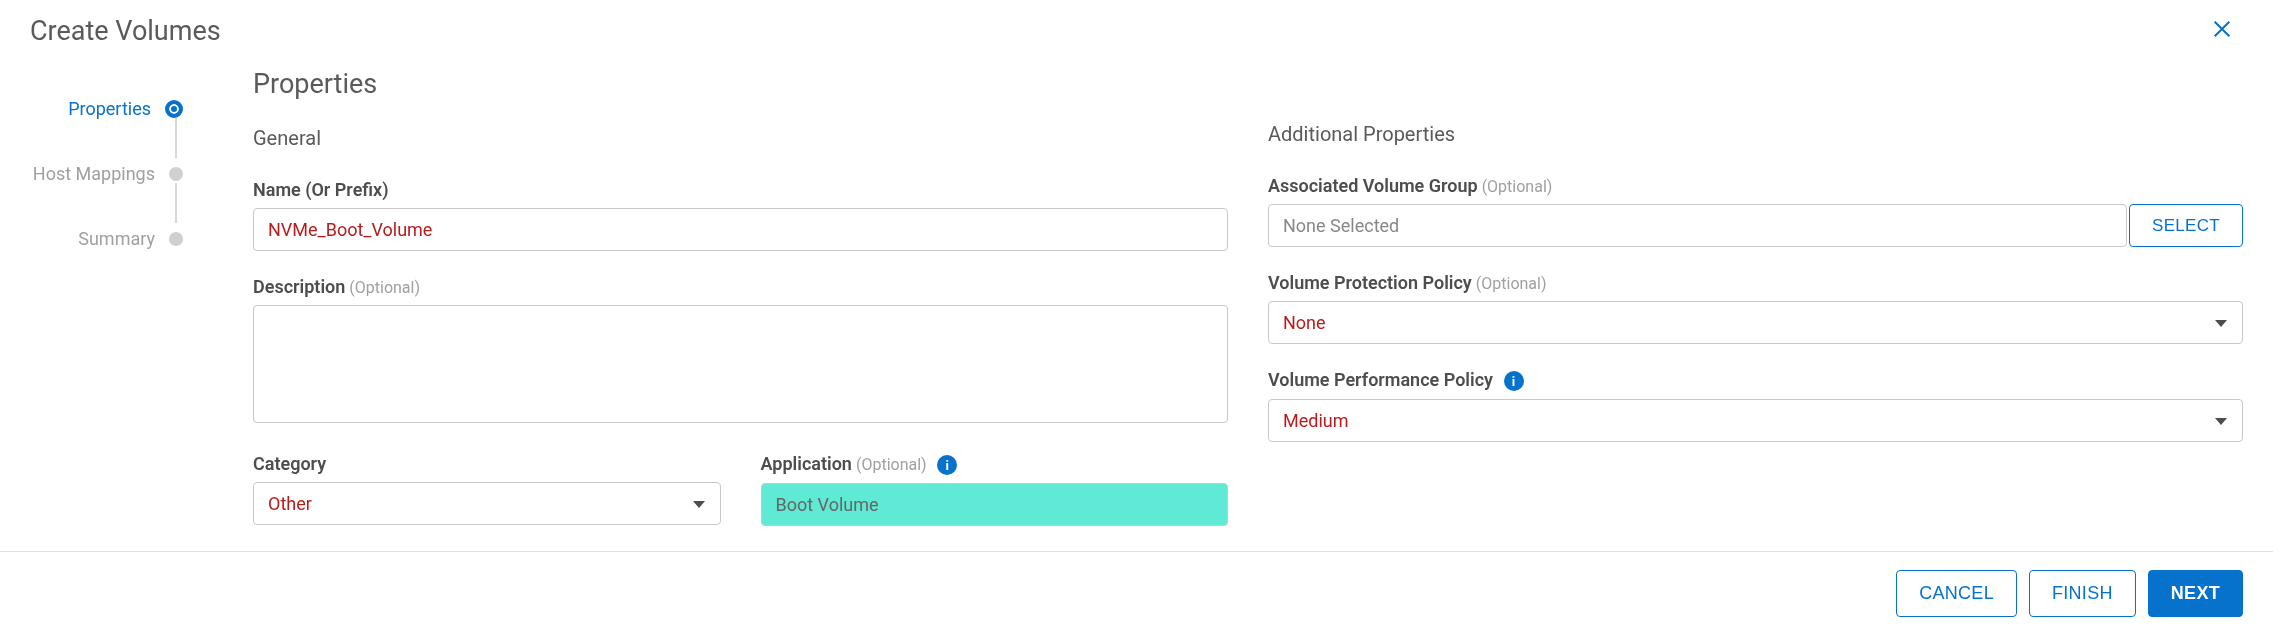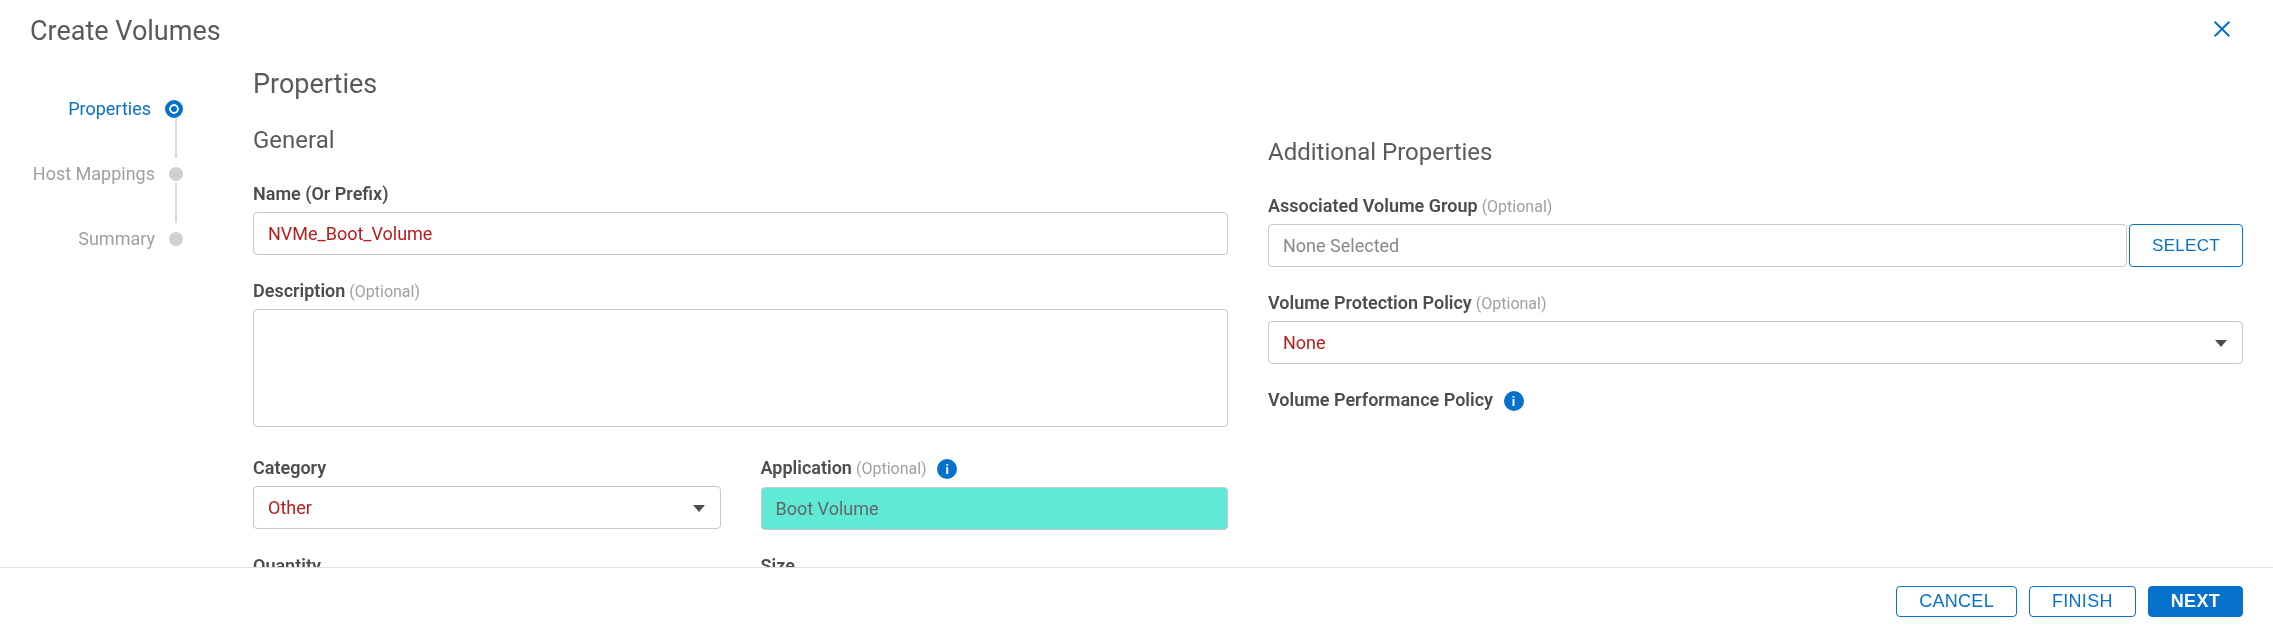--- a/index.html
+++ b/index.html
@@ -26,21 +26,21 @@
   .step.active .step-dot { background:#0672cb; border:4px solid #0672cb; width:18px; height:18px; box-shadow: inset 0 0 0 2px #fff; }
   .step.active .step-dot::after { content:""; position:absolute; inset:3px; background:#0672cb; border-radius:50%; }
   .step-line { position:absolute; right:6px; top:20px; height:40px; width:2px; background:#d8d8d8; z-index:1; }
 
   
   .form-area { flex:1; padding:10px 0 30px 60px; display:flex; gap:40px; }
   .col-left { width:975px; }
   .col-right { width:975px; }
 
   h2.section-main { font-size:27px; font-weight:400; color:#5a5a5a; margin-bottom:26px; }
-  h3.section-sub { font-size:24px; font-weight:400; color:#5a5a5a; margin-bottom:28px;margin-top:16px; }
+  h3.section-sub { font-size:20px; font-weight:400; color:#5a5a5a; margin-bottom:28px; }
 
   .form-row { display:flex; gap:40px; }
   .form-group { margin-bottom:24px; flex:1; }
   .form-label { font-size:18px; font-weight:600; color:#4d4d4d; display:inline-block; margin-bottom:8px; }
   .optional { font-size:16px; font-weight:400; color:#a0a0a0; margin-left:4px; }
 
   .text-input, .select, .textarea {
     width:100%; border:1px solid #c8c8c8; border-radius:4px; font-size:18px;
     padding:10px 14px; color:#b91c1c; background:#fff; font-family:inherit;
   }
@@ -55,21 +55,21 @@
   .readonly-input { background:#5eead4; color:#666; }
 
   .info-icon { display:inline-flex; align-items:center; justify-content:center; width:20px; height:20px; background:#0672cb; color:#fff; border-radius:50%; font-size:13px; font-weight:700; vertical-align:middle; margin-left:6px; }
 
   .assoc-row { display:flex; gap:2px; align-items:stretch; }
   .assoc-row .text-input { flex:1; color:#888; }
   .select-btn { border:1px solid #0672cb; color:#0672cb; background:#fff; border-radius:4px; padding:0 22px; font-size:17px; cursor:pointer; letter-spacing:0.3px; }
 
   
   .modal-footer { border-top:1px solid #e0e0e0; padding:18px 30px; display:flex; justify-content:flex-end; gap:12px; }
-  .btn { font-size:18px; padding:4px 22px; border-radius:4px; cursor:pointer; letter-spacing:0.3px; }
+  .btn { font-size:18px; padding:12px 22px; border-radius:4px; cursor:pointer; letter-spacing:0.3px; }
   .btn-outline { background:#fff; border:1px solid #0672cb; color:#0672cb; }
   .btn-primary { background:#0672cb; border:1px solid #0672cb; color:#fff; font-weight:600; }
 
 </style>
 </head>
 <body>
 
 <div class="modal">
 
   <div class="modal-header">
@@ -173,20 +173,26 @@
                   <path d="M0 2 L5 8 L10 2 Z"></path>
                 </svg></span>
           </div>
         </div>
 
         <div class="form-group">
           <label class="form-label">
             <span>Volume Performance Policy</span>
             <span class="info-icon">i</span>
           </label>
+          <div class="select-wrap">
+            <div class="select">Medium</div>
+            <span class="caret"><svg viewBox="0 0 10 10">
+                  <path d="M0 2 L5 8 L10 2 Z"></path>
+                </svg></span>
+          </div>
         </div>
       </div>
 
     </div>
   </div>
 
   <div class="modal-footer">
     <button class="btn btn-outline">CANCEL</button>
     <button class="btn btn-outline">FINISH</button>
     <button class="btn btn-primary">NEXT</button>

